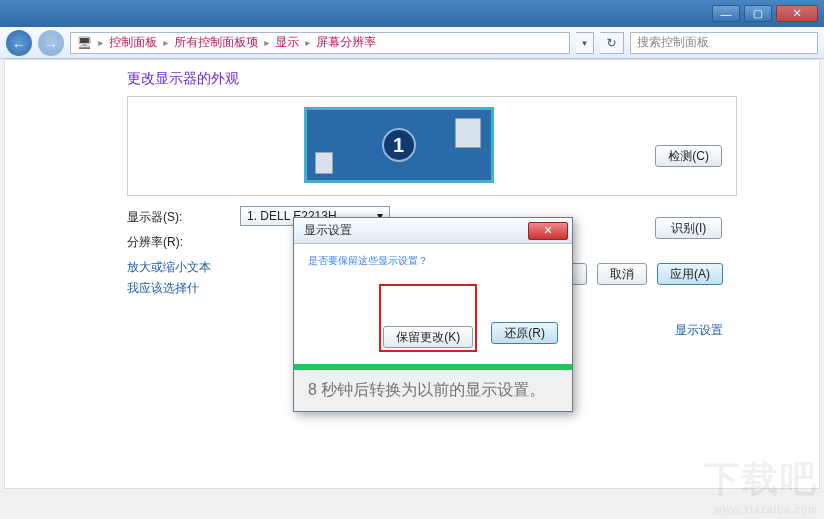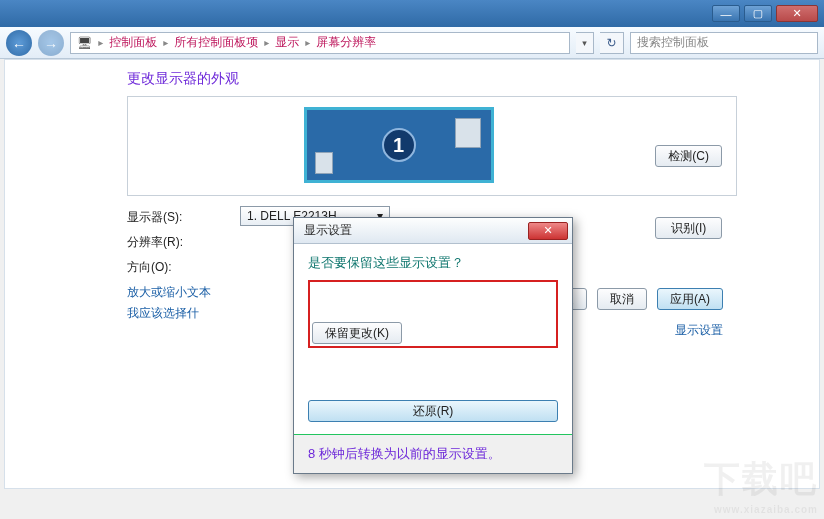--- a/index.html
+++ b/index.html
@@ -47,24 +47,24 @@
 .advlink { position: absolute; right: 14px; top: 252px; font-size: 12px; }
 
 .footer-btns { position: absolute; right: 14px; bottom: 12px; display: flex; gap: 10px; }
 
 
 .overlay { position: absolute; left: 0; top: 0; right: 0; bottom: 0; }
 .dialog { position: absolute; left: 293px; top: 217px; width: 280px; background: #f0f0f0; border: 1px solid #6a7a8a; box-shadow: 3px 3px 10px rgba(0,0,0,.35); }
 .dlg-title { height: 26px; background: linear-gradient(#fdfefe,#dfe8f1); border-bottom: 1px solid #b2c0ce; display: flex; align-items: center; justify-content: space-between; padding: 0 4px 0 10px; font-size: 12px; color: #2b2b2b; }
 .dlg-close { width: 40px; height: 18px; background: linear-gradient(#e88,#c33); border: 1px solid #922; border-radius: 2px; color: #fff; display: flex; align-items: center; justify-content: center; cursor: pointer; font-size: 11px; }
 .dlg-body { padding: 10px 14px 8px 14px; background: #fff; }
-.dlg-question { font-size: 13px; color: #0f766e; margin-bottom: 8px; }
-.dlg-btns { display: flex; justify-content: flex-end; gap: 14px; margin-bottom: 4px; flex-direction: column; }
+.dlg-question { font-size: 10px; color: #3b82f6; margin-bottom: 16px; }
+.dlg-btns { display: flex; justify-content: flex-end; gap: 14px; margin-bottom: 4px; }
 .red-ring { border: 2px solid #d62020; padding: 2px; display: inline-block; }
-.dlg-foot { border-top: 1px solid #22c55e; padding: 10px 14px; font-size: 13px; color: #6d28d9; background: #f0f0f0; }
+.dlg-foot { border-top: 6px solid #22c55e; padding: 10px 14px; font-size: 16px; color: #737373; background: #f0f0f0; }
 
 
 .watermark { position: absolute; right: 6px; bottom: 4px; font-size: 36px; font-weight: 900; color: rgba(0,0,0,.06); letter-spacing: 2px; pointer-events: none; }
 .watermark small { display: block; font-size: 10px; letter-spacing: 1px; text-align: right; }
 </style>
 </head>
 <body>
 
 <div class="titlebar">
   <div class="winbtn">—</div>
@@ -124,23 +124,20 @@
       <div class="select">
         <span>1. DELL E2213H</span>
         <span>▾</span>
       </div>
     </div>
 
     <div class="formrow">
       <label>分辨率(R):</label>
     </div>
 
-    <div class="formrow">
-      <label>方向(O):</label>
-    </div>
 
     <div class="linkrow">
       <a>放大或缩小文本</a>
     </div>
     <div class="linkrow">
       <a>我应该选择什</a>
     </div>
 
     <div class="advlink">
       <a>显示设置</a>

